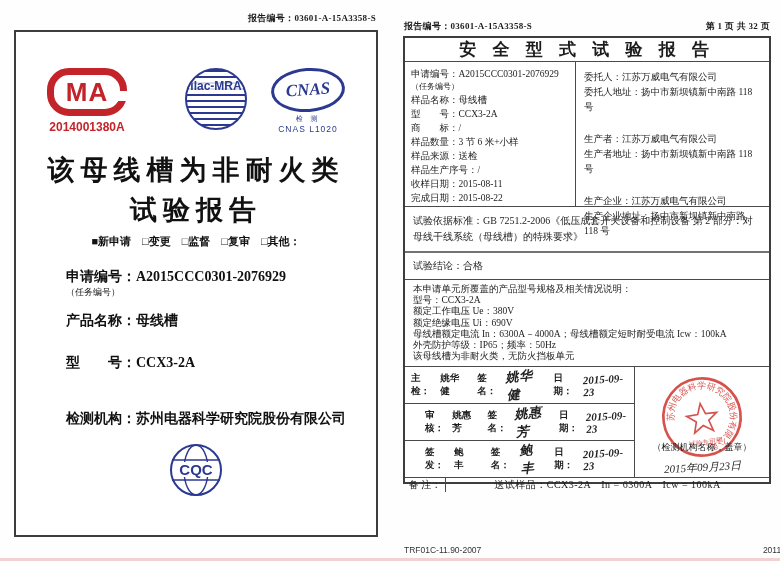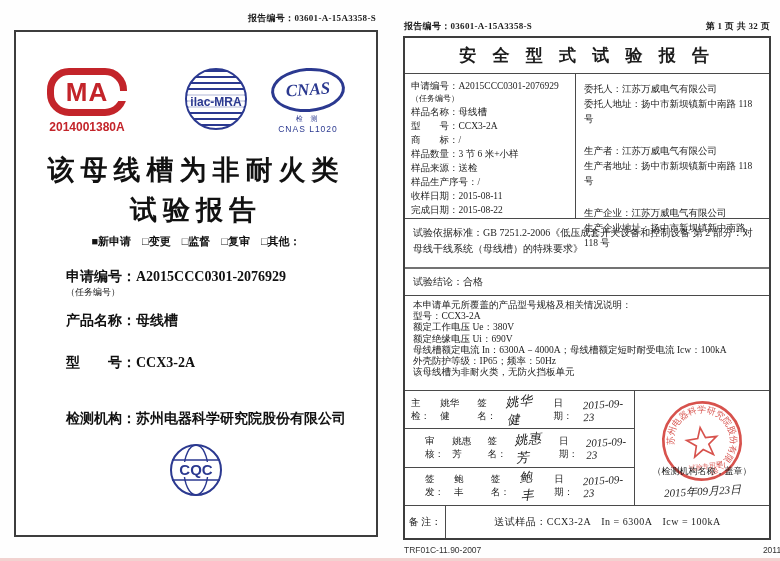--- a/index.html
+++ b/index.html
@@ -21,21 +21,21 @@
   .cma-box { position:relative; width:80px; height:48px; border:7px solid #c3242a;
              border-radius:22px; display:flex; align-items:center; justify-content:center; }
   .cma-gap { position:absolute; right:-8px; top:16px; width:10px; height:10px; background:#fff; }
   .cma-ma { font-size:26px; font-weight:700; color:#c3242a; letter-spacing:1px;
             font-family:"Liberation Sans", sans-serif; }
   .cma-code { margin-top:4px; font-size:12px; color:#c3242a; font-weight:600;
               font-family:"Liberation Sans", sans-serif; }
   .ilac-circle { position:relative; width:62px; height:62px; border-radius:50%;
             border:2px solid #2b3990; overflow:hidden;
             background:repeating-linear-gradient(180deg,#2b3990 0 2px,#ffffff 2px 6px); }
-  .ilac-band { position:absolute; left:0; top:24px; width:100%; height:16px;
+  .ilac-band { position:absolute; left:0; top:8px; width:100%; height:16px;
             background:rgba(255,255,255,.82); display:flex; align-items:center; justify-content:center; }
   .ilac-txt { font-size:12px; font-weight:700; color:#2b3990;
             font-family:"Liberation Sans", sans-serif; }
   .cnas-wrap { text-align:center; }
   .cnas-ellipse { width:74px; height:44px; border:3px solid #2b3990; border-radius:50%;
             display:flex; align-items:center; justify-content:center; transform:rotate(-4deg); }
   .cnas-txt { font-size:17px; font-weight:700; font-style:italic; color:#2b3990;
             font-family:"Liberation Serif", serif; }
   .cnas-sub { margin-top:2px; font-size:7px; color:#2b3990; letter-spacing:3px; }
   .cnas-code { font-size:8.5px; color:#2b3990; letter-spacing:1px;
@@ -43,38 +43,38 @@
   .titleL { position:absolute; left:0; width:100%; text-align:center; font-weight:600;
             font-size:27px; letter-spacing:6px; color:#111; }
   .titleL1 { top:120px; } .titleL2 { top:160px; }
   .chk-row { position:absolute; top:202px; left:0; width:100%; text-align:center;
             font-size:11px; font-weight:700; color:#111; }
   .fieldL { position:absolute; left:50px; font-size:14px; font-weight:700; color:#111; }
   .fieldL.note { font-size:9px; font-weight:400; }
   .cqc-wrap { position:absolute; top:410px; left:50%; transform:translateX(-50%); }
 
   
-  .pageR { left:403px; top:36px; width:368px; height:504px; border-width:2px;
+  .pageR { left:403px; top:36px; width:368px; height:448px; border-width:2px;
            display:flex; flex-direction:column; }
   .r-title { height:36px; border-bottom:1px solid #4a4a4a; display:flex; align-items:center;
            justify-content:center; font-size:17px; font-weight:700; letter-spacing:6px; }
   .r-info { height:145px; border-bottom:1px solid #4a4a4a; display:flex; }
   .r-info-left { width:171px; border-right:1px solid #4a4a4a; padding:5px 6px;
            font-size:9.5px; line-height:14px; }
   .r-info-left .tiny { font-size:8px; line-height:12px; }
   .r-info-right { flex:1; padding:8px 8px; font-size:9.5px; line-height:15px; }
   .r-group { margin-bottom:17px; }
   .r-standard { height:50px; border-bottom:2px solid #737373; padding:6px 8px;
            font-size:10px; line-height:16px; }
   .r-conclusion { height:27px; border-bottom:1px solid #4a4a4a; padding:6px 8px;
            font-size:10px; }
   .r-coverage { height:95px; border-bottom:1px solid #4a4a4a; padding:4px 8px;
            font-size:9.5px; line-height:11.2px; }
   .r-sign { height:115px; border-bottom:1px solid #4a4a4a; display:flex; }
-  .sign-left { width:230px; border-right:1px solid #4a4a4a; display:flex; flex-direction:column; }
+  .sign-left { width:230px; border-right:1px solid #4a4a4a; display:flex; flex-direction:column;font-weight:bold; }
   .sign-row { flex:1; display:flex; align-items:center; gap:4px; padding:0 6px;
            font-size:9.5px; }
   .sign-row + .sign-row { border-top:1px solid #4a4a4a;padding-left:20px; }
   .hand { font-style:italic; font-size:13px; color:#222; display:inline-block;
            transform:rotate(-5deg); letter-spacing:1px; }
   .hand-date { font-style:italic; font-size:11px; color:#222; display:inline-block;
            transform:rotate(-3deg); }
   .seal-cell { flex:1; position:relative; }
   .seal-svg { position:absolute; top:8px; left:50%; transform:translateX(-50%) rotate(-8deg);
            opacity:.88; }

